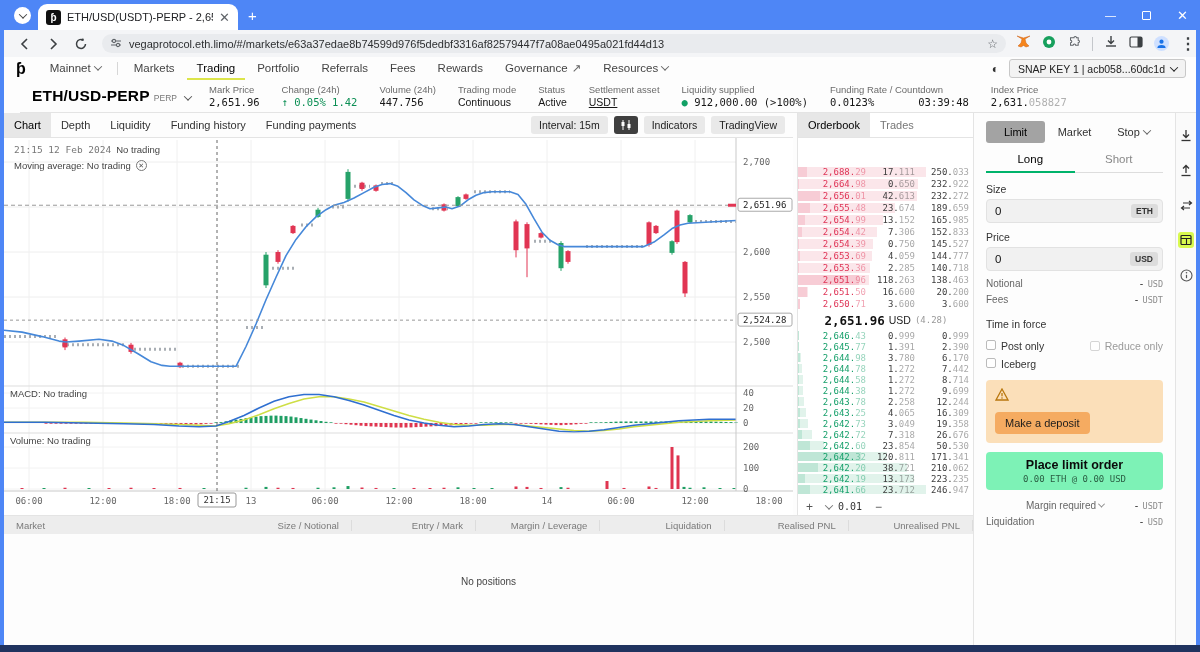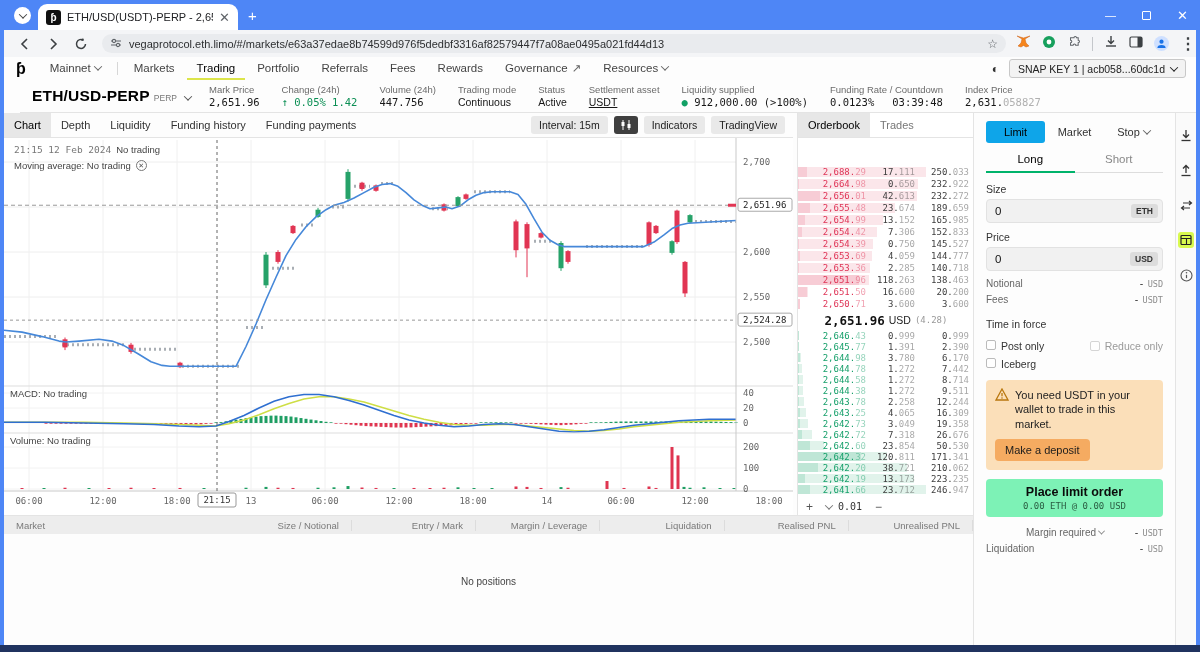--- a/index.html
+++ b/index.html
@@ -87,21 +87,21 @@
   .midrow .p { font-family:"DejaVu Sans Mono", monospace; font-size:12.5px; font-weight:bold; color:#111; }
   .midrow .u { font-size:10.5px; color:#222; }
   .midrow .s { font-size:9px; color:#999; font-family:"DejaVu Sans Mono", monospace; }
   .obctrl { position:absolute; left:0; top:385px; width:176px; height:17px; display:flex; align-items:center; gap:13px; padding-left:8px; color:#555; font-size:12px; }
   .obctrl .prec { display:flex; align-items:center; gap:6px; font-size:10px; font-family:"DejaVu Sans Mono", monospace; color:#333; }
 
   
   .ticket { position:absolute; left:969px; top:56px; width:202px; height:532px; border-left:1px solid #e4e4e4; background:#fdfdfd; padding:8px 12px 0 12px; }
   .ttabs { display:flex; height:22px; }
   .ttab { flex:1; display:flex; align-items:center; justify-content:center; gap:4px; font-size:11px; color:#333; border-radius:3px; }
-  .ttab.active { background:#0ea5e9; color:#000; }
+  .ttab.active { background:#a3a3a3; color:#000; }
   .sidetabs { display:flex; height:26px; margin-top:4px; border-bottom:1px solid #ddd; }
   .sidetab { flex:1; display:flex; align-items:center; justify-content:center; font-size:11.5px; color:#888; border-bottom:2px solid transparent; margin-bottom:-1px; }
   .sidetab.active { color:#000; border-bottom:2px solid #00b36b; }
   .flabel { font-size:10.5px; color:#333; margin-top:10px; }
   .finput { margin-top:4px; height:24px; background:#f1f1f1; border:1px solid #e2e2e2; border-radius:4px; display:flex; align-items:center; padding:0 4px 0 8px; }
   .finput .v { flex:1; font-size:11.5px; color:#111; }
   .unitbadge { background:#dcdcdc; border-radius:3px; font-size:8.5px; color:#333; padding:2px 5px; font-weight:bold; }
   .krow { display:flex; justify-content:space-between; align-items:baseline; margin-top:7px; }
   .krow .kl { font-size:10px; color:#666; display:flex; align-items:center; gap:3px; }
   .krow .kv { font-size:10px; color:#333; font-family:"DejaVu Sans Mono", monospace; }
@@ -289,21 +289,21 @@
           <div class="stat">
             <span class="lb">Settlement asset</span>
             <span class="vl mono uline" style="font-family: &quot;Liberation Sans&quot;, sans-serif;">USDT</span>
           </div>
           <div class="stat">
             <span class="lb">Liquidity supplied</span>
             <span class="vl mono"><span style="color: rgb(18, 160, 101);">● </span>912,000.00 (&gt;100%)</span>
           </div>
           <div class="stat">
             <span class="lb">Funding Rate / Countdown</span>
-            <span class="vl mono">0.0123%<span style="margin-left: 18px;">03:39:48</span></span>
+            <span class="vl mono">0.0123%<span style="margin-left: 44px;">03:39:48</span></span>
           </div>
           <div class="stat">
             <span class="lb">Index Price</span>
             <span class="vl mono">2,631.<span class="dim">058827</span></span>
           </div>
         </div>
     </div>
 
     <div class="chartpanel">
       <div class="tabrow">
@@ -777,21 +777,21 @@
               <div class="ob-bar volbar" style="width: 0.376016%;"></div>
               <span class=" pr-b">2,644.<i>58</i></span>
               <span class=" nm">1.<i>272</i></span>
               <span class=" nm">8.<i>714</i></span>
             </div>
             <div class="ob-row bid">
               <div class="ob-bar cumbar" style="width: 2.95196%;"></div>
               <div class="ob-bar volbar" style="width: 0.376016%;"></div>
               <span class=" pr-b">2,644.<i>38</i></span>
               <span class=" nm">1.<i>272</i></span>
-              <span class=" nm">9.<i>511</i></span>
+              <span class=" nm">9.<i>699</i></span>
             </div>
             <div class="ob-row bid">
               <div class="ob-bar cumbar" style="width: 3.61945%;"></div>
               <div class="ob-bar volbar" style="width: 0.667487%;"></div>
               <span class=" pr-b">2,643.<i>78</i></span>
               <span class=" nm">2.<i>258</i></span>
               <span class=" nm">12.<i>244</i></span>
             </div>
             <div class="ob-row bid">
               <div class="ob-bar cumbar" style="width: 4.8211%;"></div>
@@ -910,21 +910,20 @@
         <span class="cb"></span>
         <span>Iceberg</span>
       </div>
       <div class="warn">
         <div class="wline">
           <span><svg width="14" height="13" viewBox="0 0 14 13">
                 <path d="M7 1 L13 12 H1 Z" fill="none" stroke="#b9770e" stroke-width="1.3"></path>
                 <path d="M7 5 v3.2" stroke="#b9770e" stroke-width="1.3"></path>
                 <circle cx="7" cy="10" r="0.8" fill="#b9770e"></circle>
               </svg></span>
-          <span>You need USDT in your wallet to trade in this market.</span>
         </div>
         <span class="warn-btn">Make a deposit</span>
       </div>
       <div class="submit">
         <span class="t1">Place limit order</span>
         <span class="t2">0.00 ETH @ 0.00 USD</span>
       </div>
       <div class="krow" style="margin-top:10px;padding-left:40px;">
         <span class="kl">
             <span>Margin required</span>

